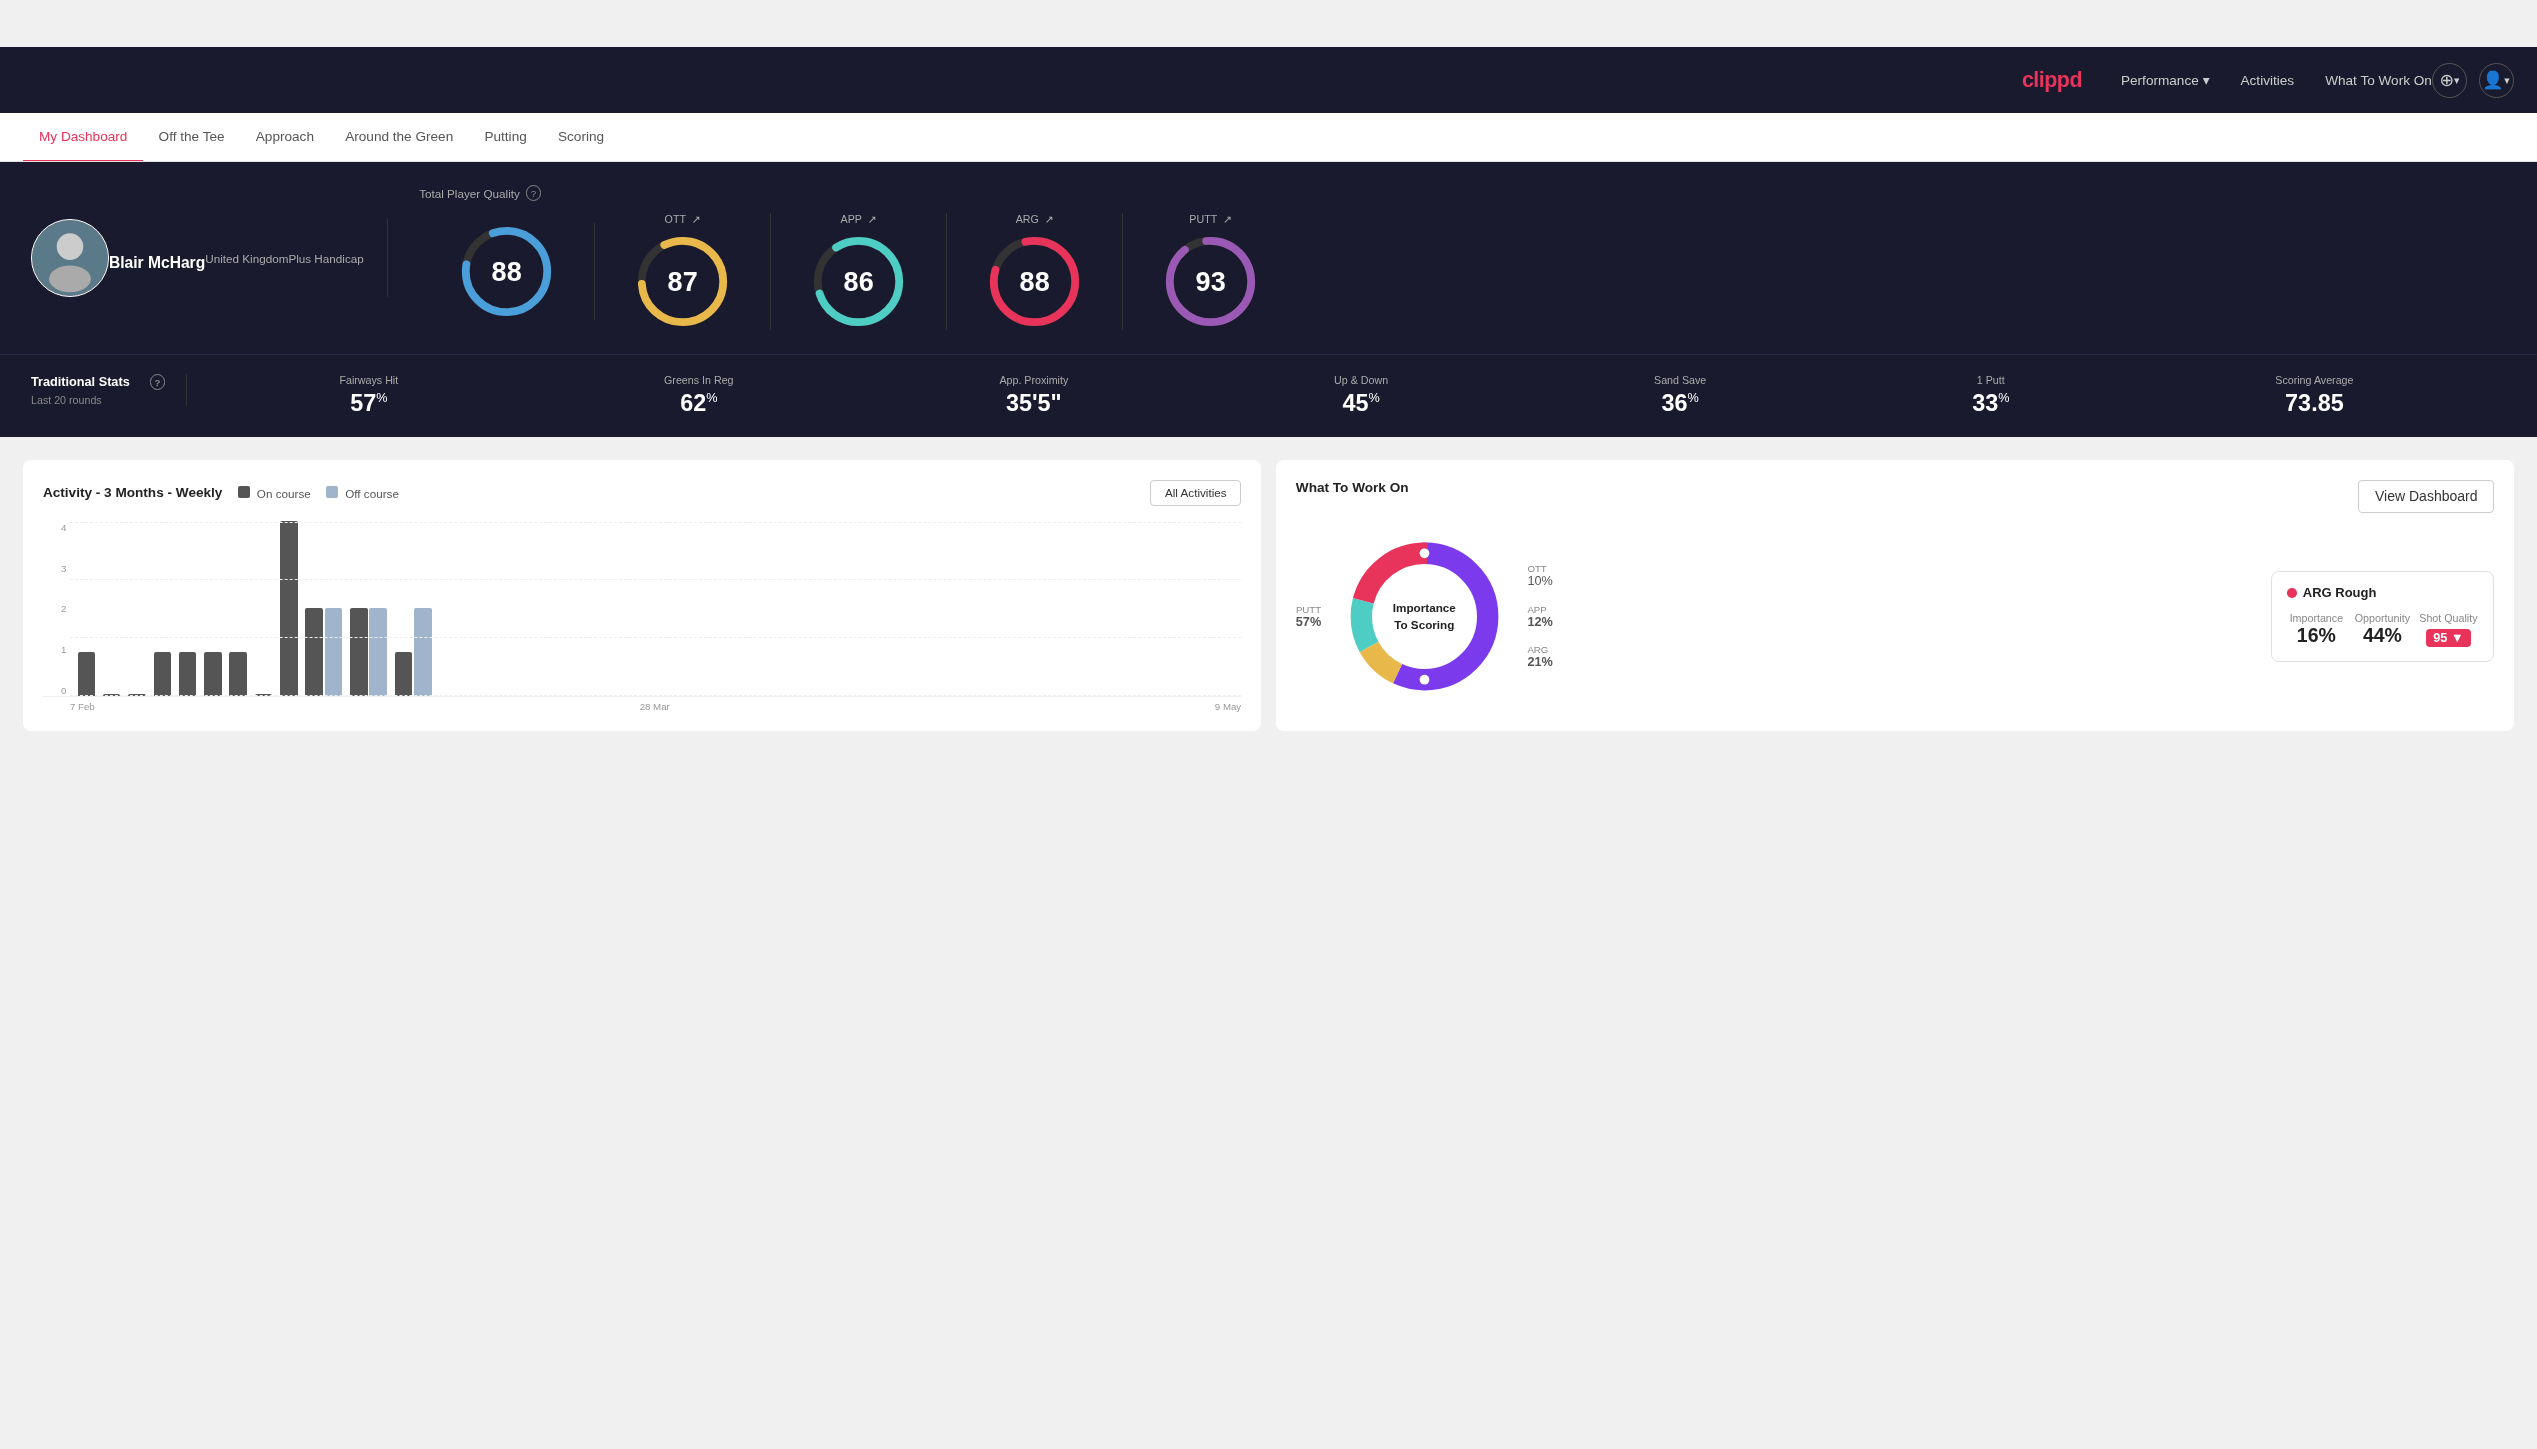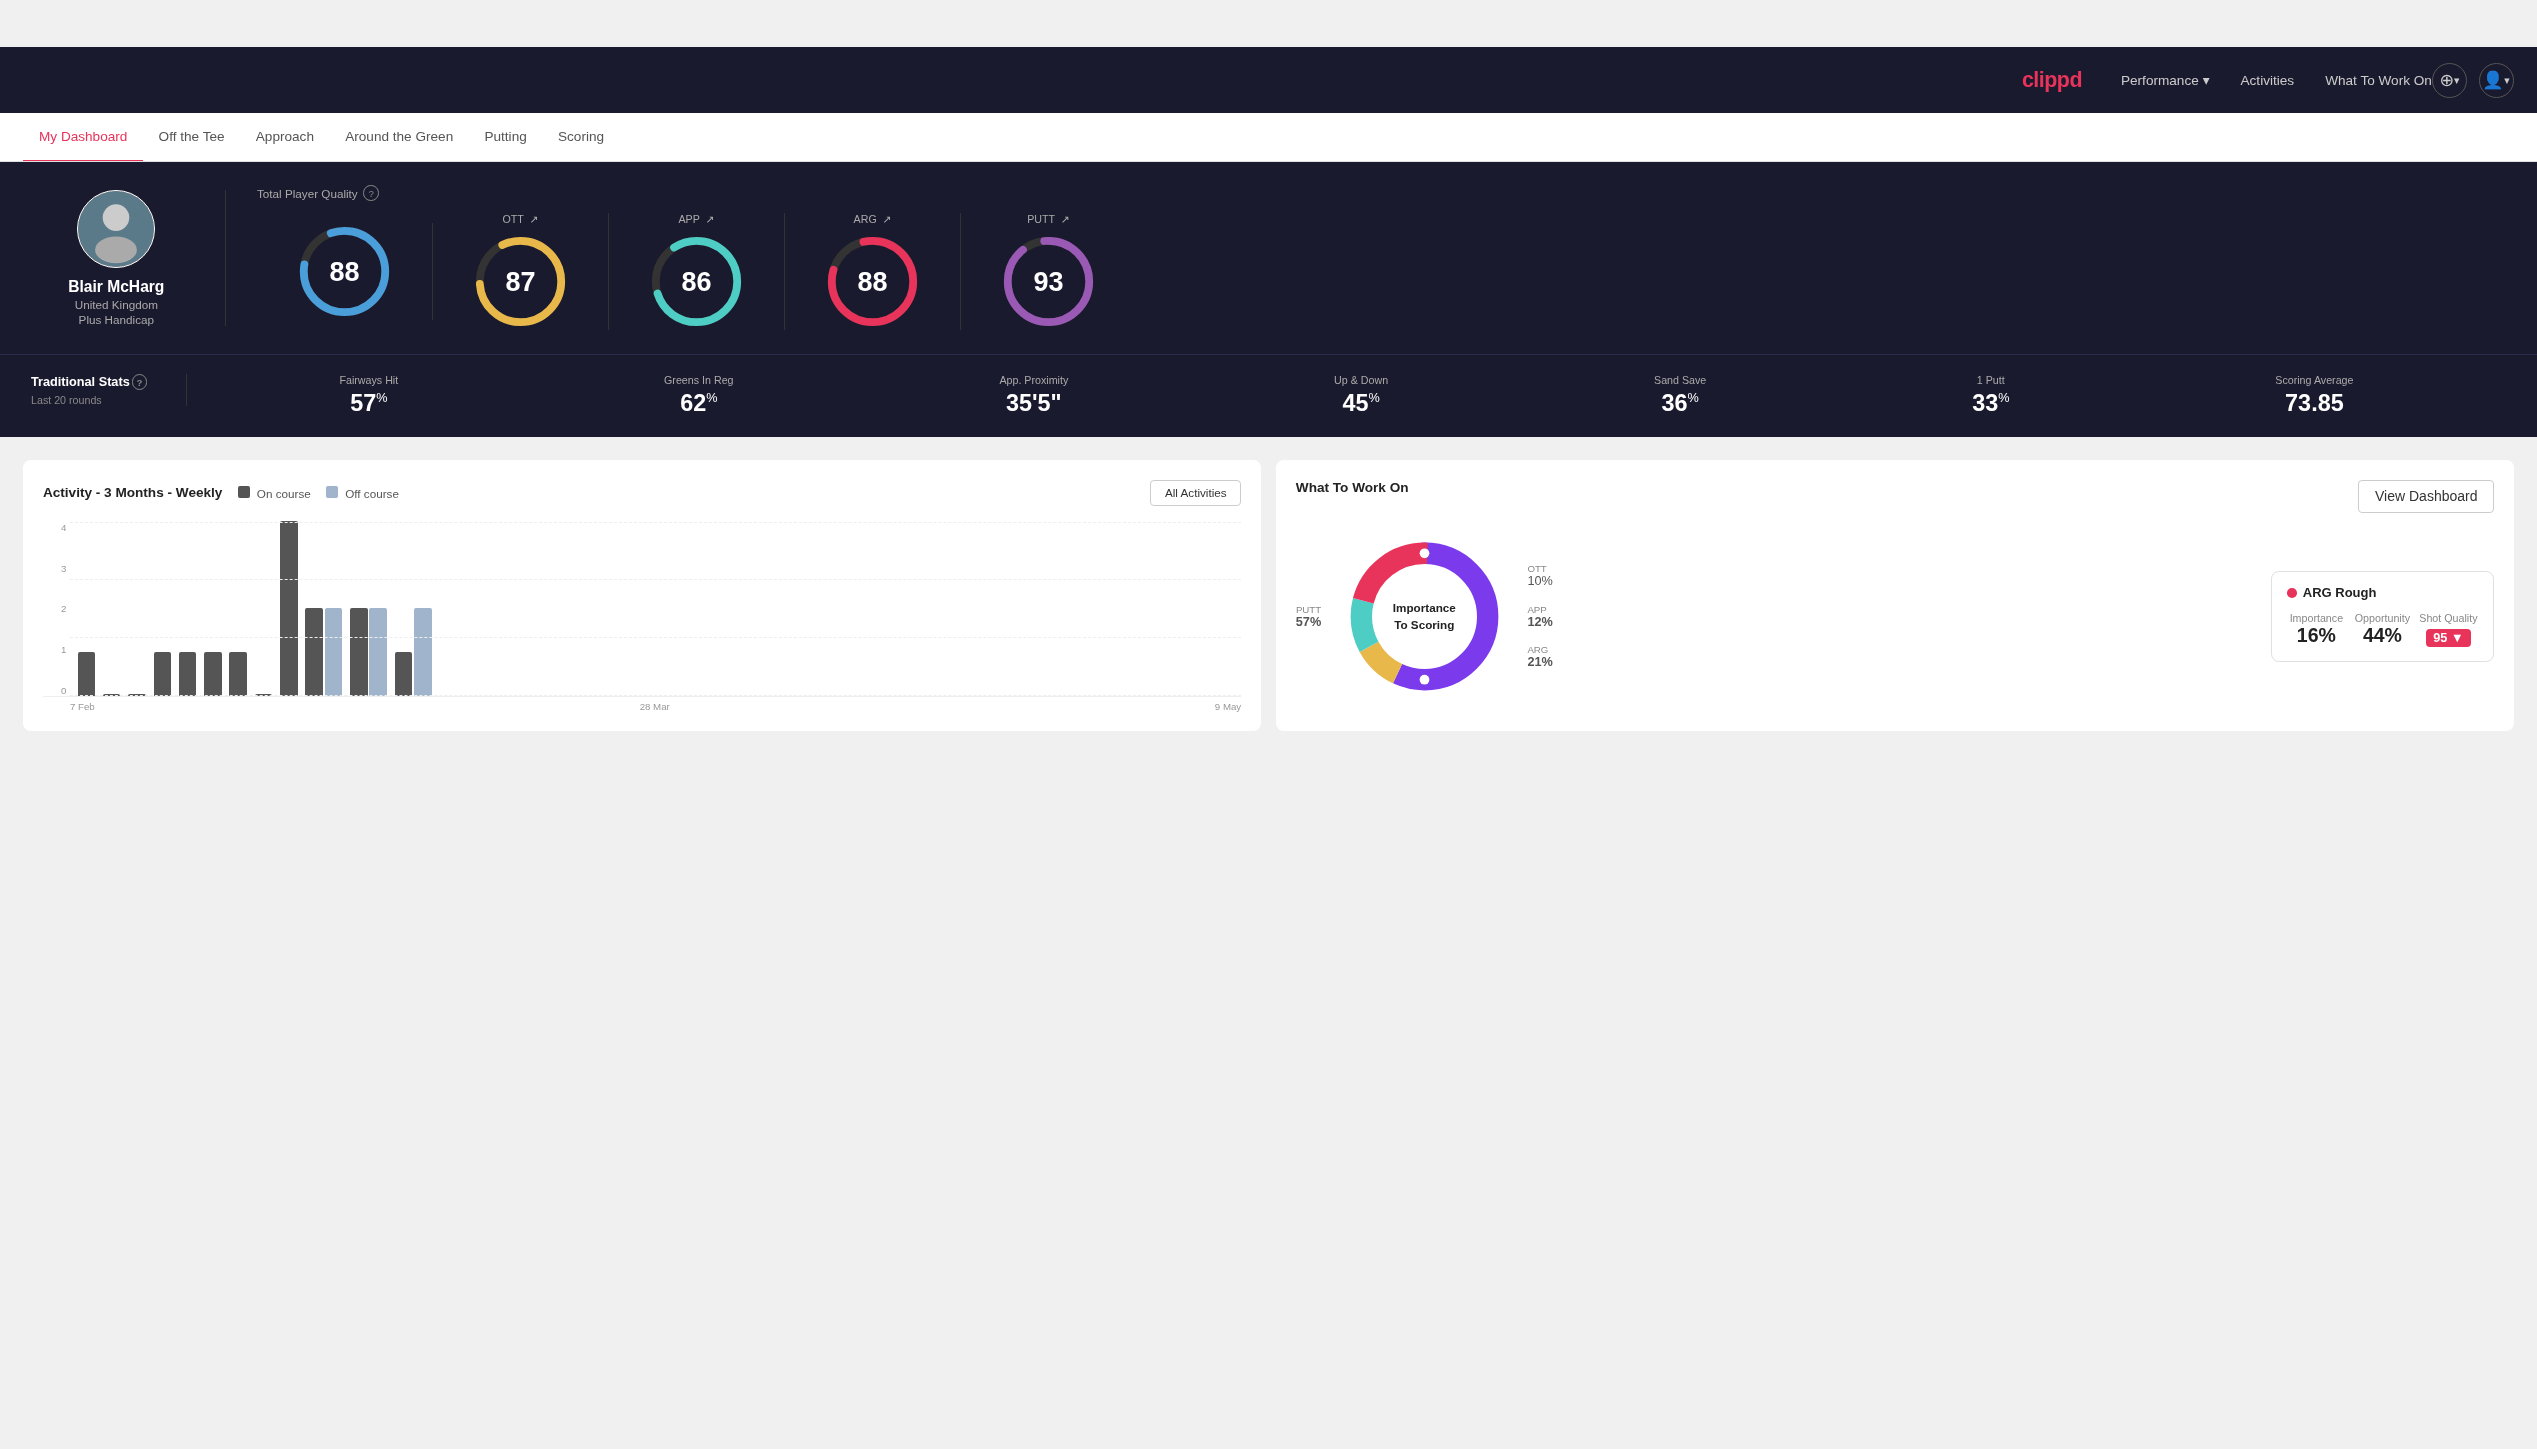--- a/index.html
+++ b/index.html
@@ -81,21 +81,20 @@
     
     .hero {
       background: #1a1a2e;
       padding: 23.4px 31px;
       display: flex;
       gap: 0;
       align-items: center;
     }
     .hero-player {
       display: flex;
-      flex-direction: column;
       align-items: center;
       min-width: 195px;
       padding-right: 23.4px;
       border-right: 1px solid #333;
     }
     .avatar {
       width: 78px;
       height: 78px;
       border-radius: 50%;
       background: #888;
@@ -181,21 +180,21 @@
       min-width: 156px;
       padding-right: 19.5px;
       border-right: 1px solid #333;
     }
     .stats-label-col .trad-title {
       color: #fff;
       font-size: 12.7px;
       font-weight: 600;
       display: flex;
       align-items: center;
-      gap: 2px;
+      gap: 20px;
     }
     .stats-label-col .trad-sub {
       color: #888;
       font-size: 10.7px;
       margin-top: 3.9px;
     }
     .stats-values {
       flex: 1;
       display: flex;
       justify-content: space-around;

